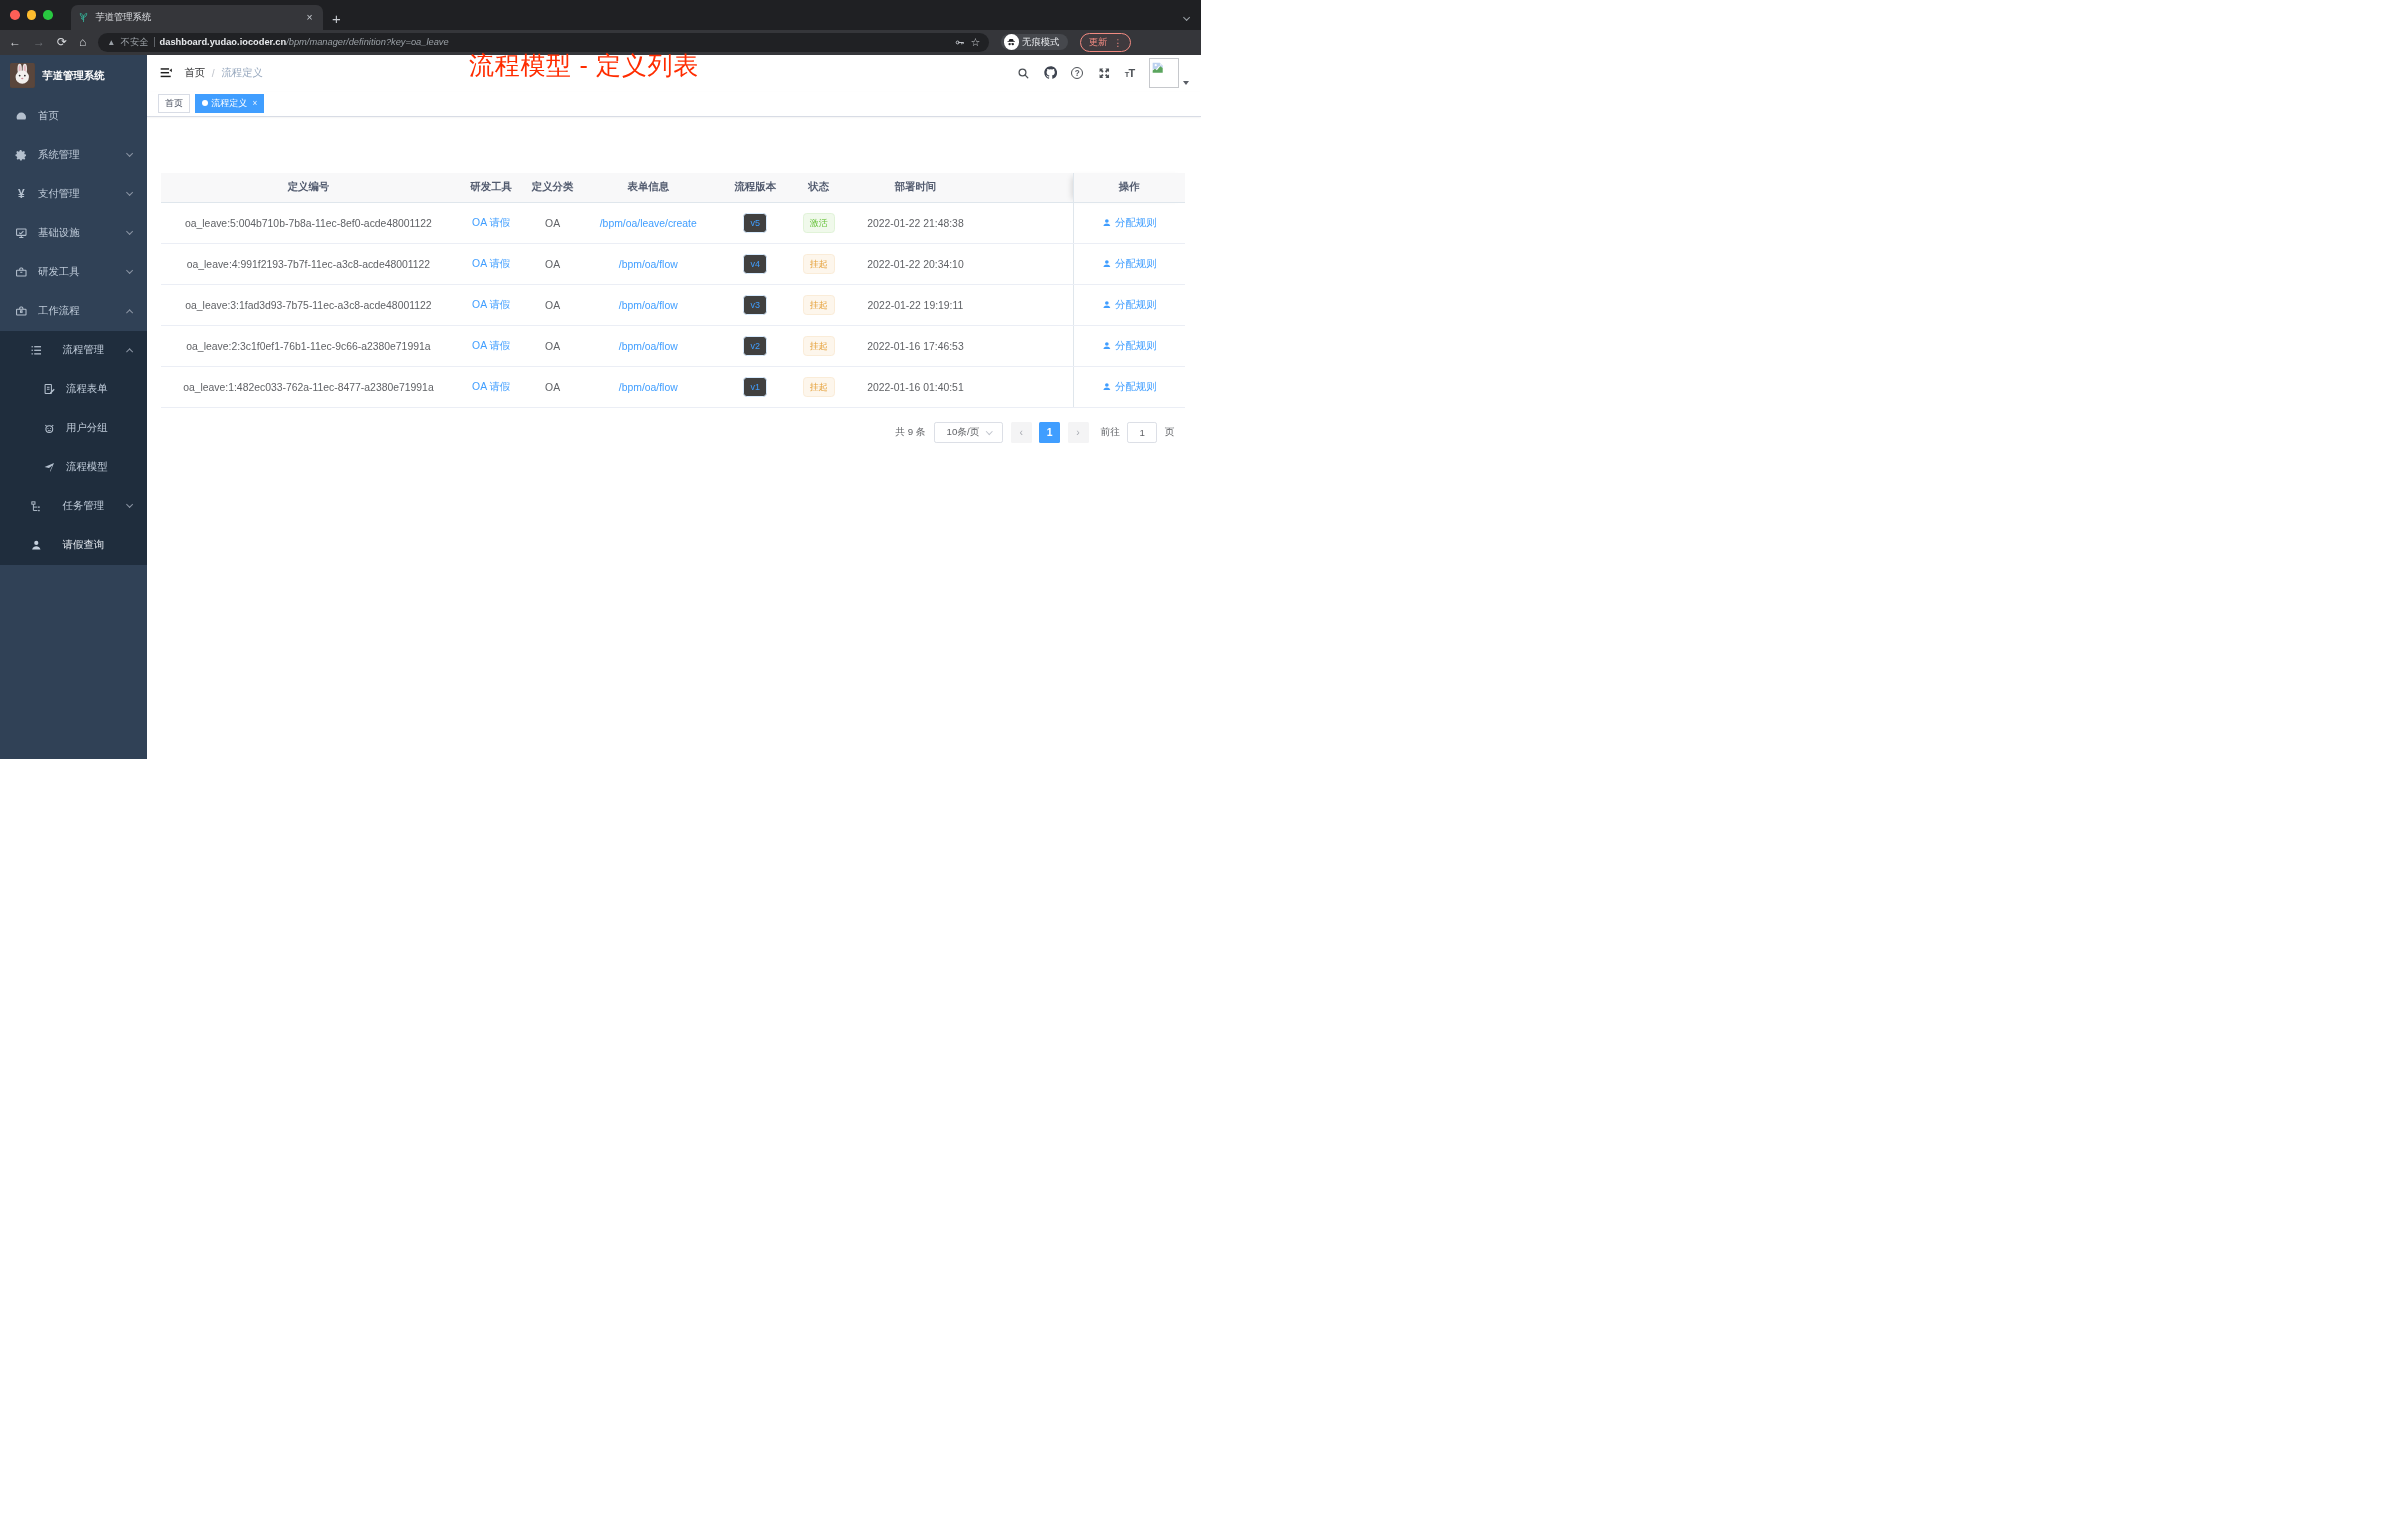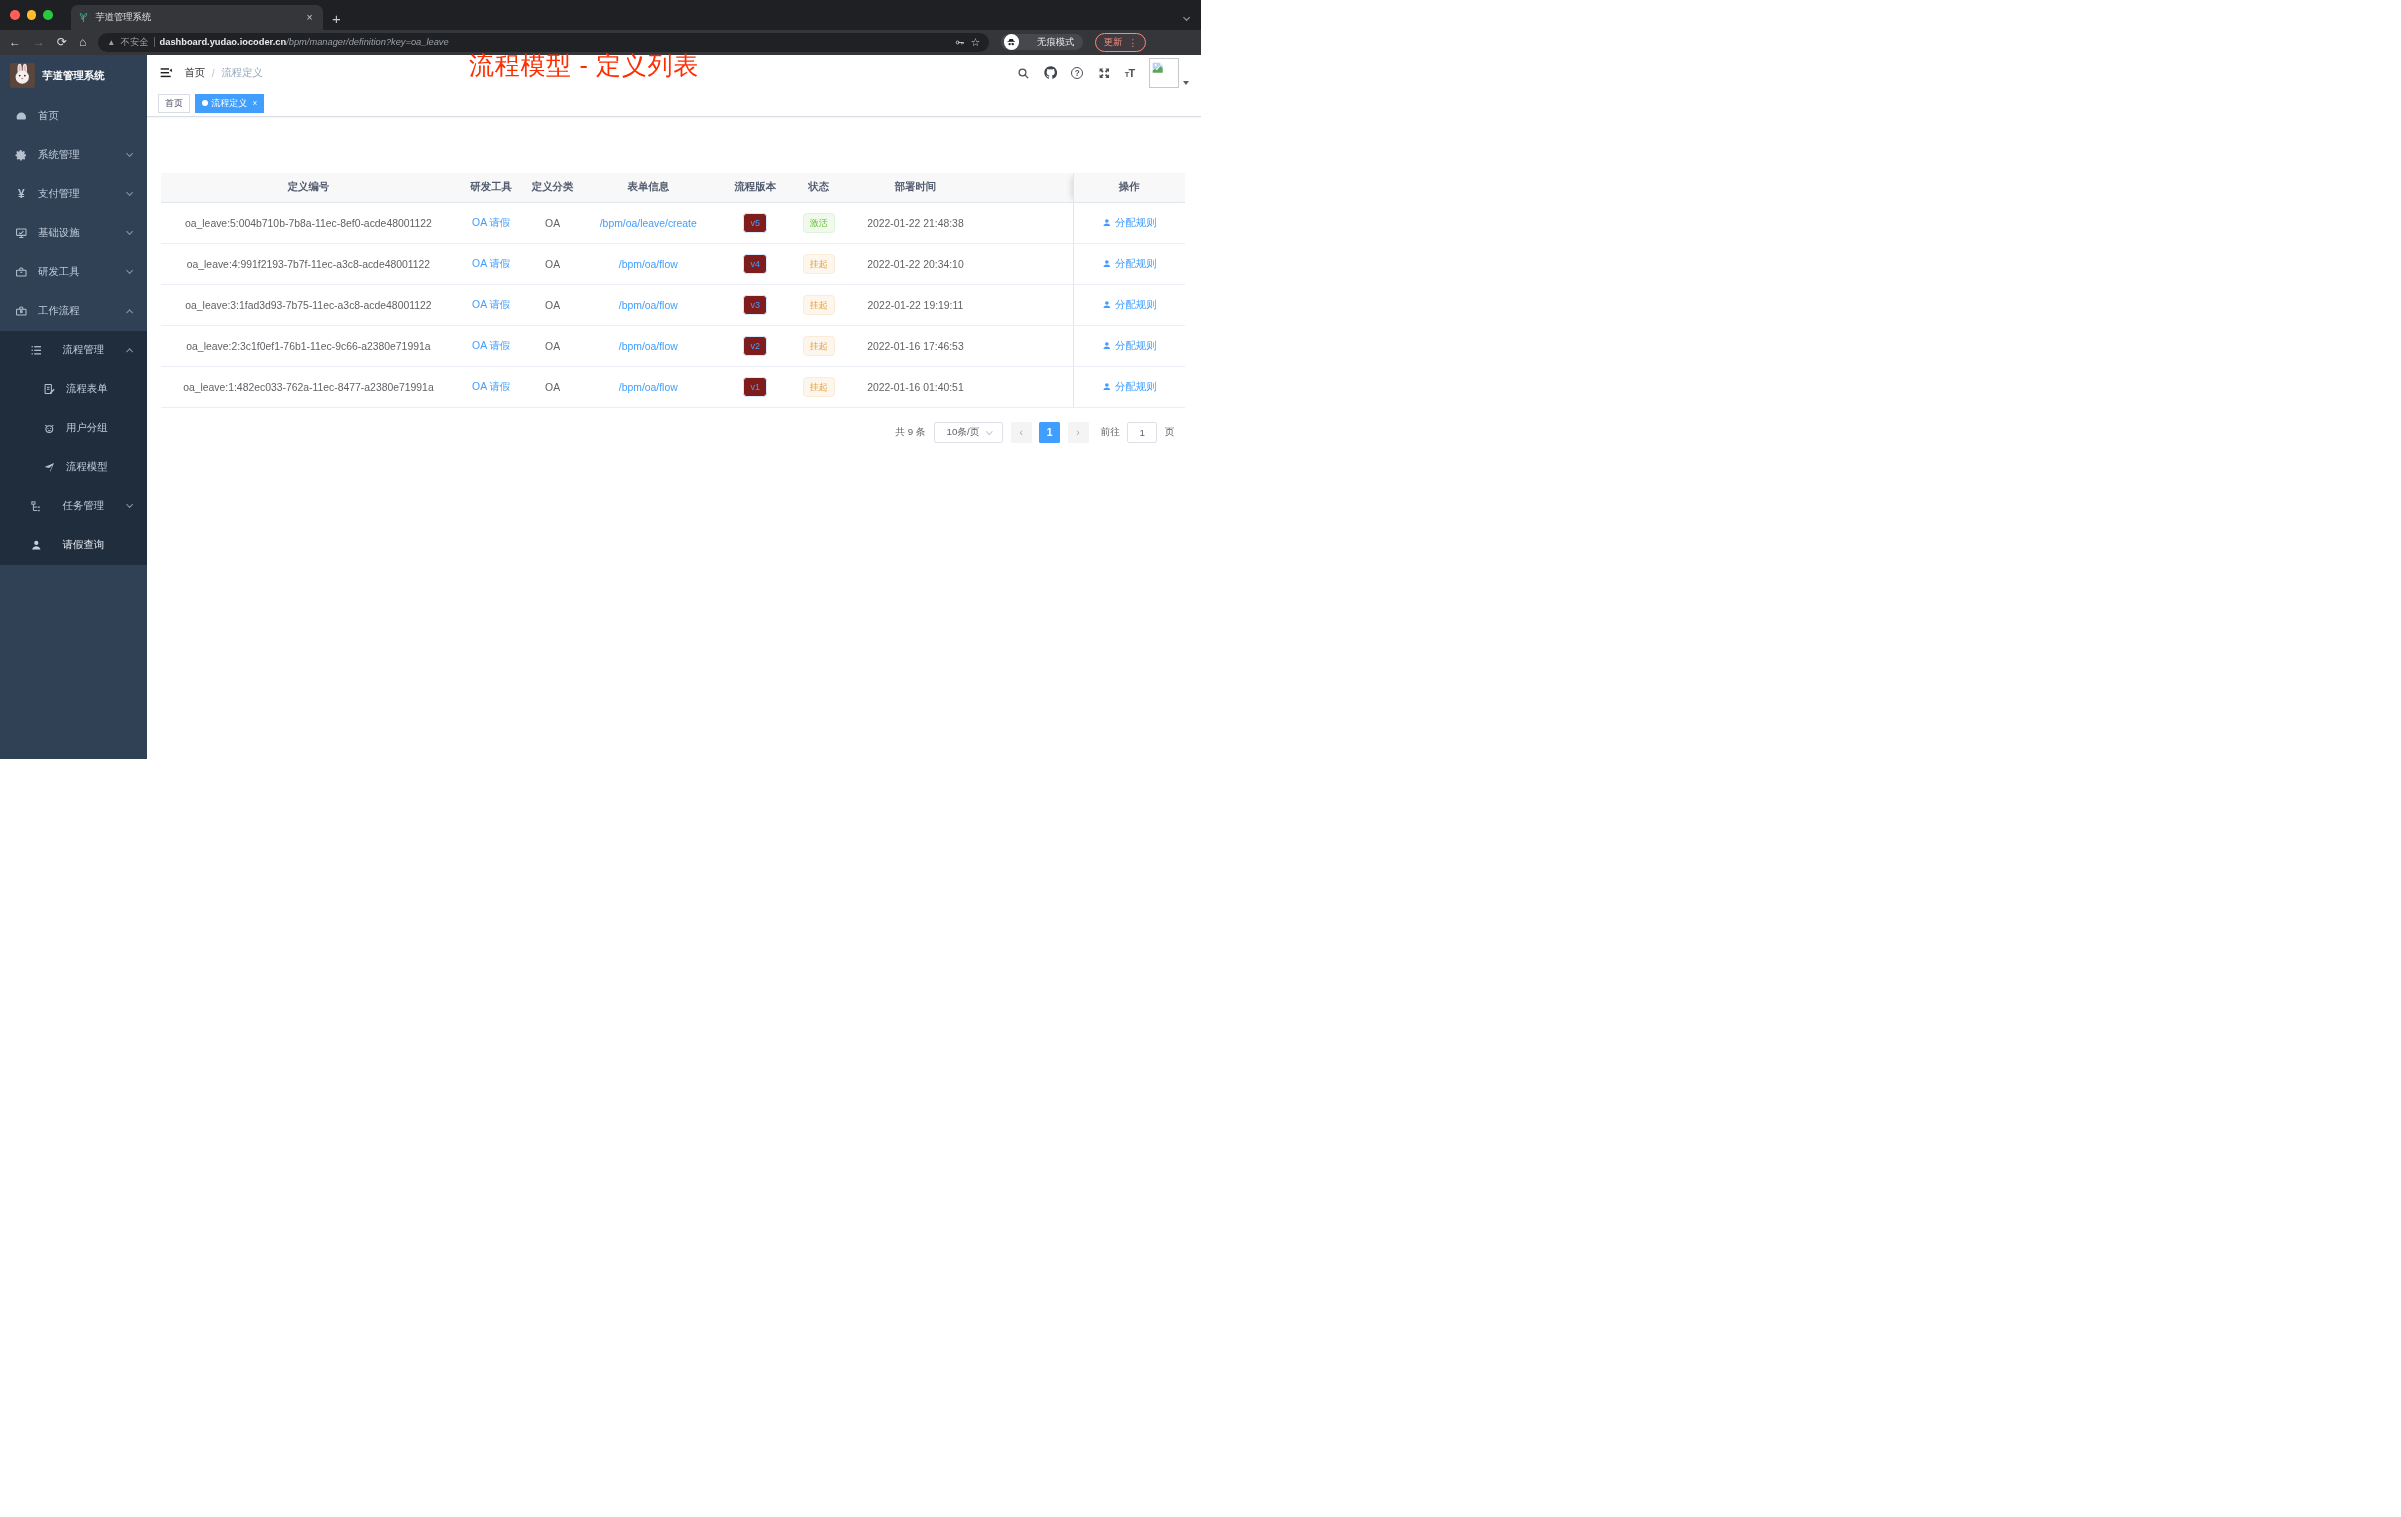--- a/index.html
+++ b/index.html
@@ -21,21 +21,21 @@
   .toolbar{height:24.5px;background:#35363a;display:flex;align-items:center;padding:0 9px;gap:12px;}
   .nav-ic{color:#d7d9dc;font-size:12px;line-height:1;}
   .nav-ic.dim{color:#707378;}
   .omnibox{flex:1;height:18.6px;background:#202124;border-radius:9.7px;display:flex;align-items:center;
     padding:0 9px;font-size:9.3px;color:#9aa0a6;gap:5.2px;max-width:891px;}
   .warn-tri{font-size:8.2px;color:#9aa0a6;}
   .om-div{width:0.7px;height:10.4px;background:#5f6368;}
   .url-domain{color:#e8eaed;font-weight:bold;}
   .url-path{color:#9aa0a6;font-style:italic;}
   .om-spacer{flex:1;}
-  .incog{display:flex;align-items:center;gap:18px;background:#46484d;border-radius:10.4px;
+  .incog{display:flex;align-items:center;gap:3px;background:#46484d;border-radius:10.4px;
     height:16px;padding:0 9px 0 2.2px;color:#e8eaed;font-size:9.3px;justify-content:space-between;}
   .incog-circle{width:15.6px;height:15.6px;border-radius:50%;background:#fff;display:flex;
     align-items:center;justify-content:center;}
   .update-pill{display:flex;align-items:center;gap:6px;border:0.7px solid #f28b82;border-radius:10.4px;
     height:19.3px;padding:0 7.4px;color:#f28b82;font-size:9.3px;background:rgba(242,139,130,.06);}
 
   
   .app{display:flex;height:705px;}
   .sidebar{width:147px;background:#304156;color:#bfcbd9;flex-shrink:0;display:flex;flex-direction:column;}
   .logo-row{height:42px;display:flex;align-items:center;padding-left:10.4px;gap:7.4px;}
@@ -83,21 +83,21 @@
   .content{flex:1;padding:9px 16.3px 0 14px;background:#fff;overflow:hidden;margin-top:47px;}
   table.def{width:100%;border-collapse:collapse;table-layout:fixed;font-size:10.4px;}
   table.def th{height:30px;background:#f8f8f9;color:#515a6e;font-weight:bold;
     border-bottom:0.7px solid #dfe6ec;text-align:center;padding:0 3px;}
   table.def td{height:41px;color:#606266;border-bottom:0.7px solid #ebeef5;text-align:center;
     padding:0 3px;white-space:nowrap;overflow:hidden;}
   table.def a{color:#409eff;text-decoration:none;cursor:pointer;}
   .fixedcol{border-left:0.7px solid #dfe6ec;box-shadow:-4.5px 0 6px -3.7px rgba(0,0,0,.15);}
   .tag{display:inline-block;height:20px;line-height:18.6px;padding:0 6px;border-radius:3.7px;
     font-size:9px;border:0.7px solid;}
-  .tag-blue{color:#409eff;background:#7f1d1d;border-color:#d9ecff;}
+  .tag-blue{color:#409eff;background:#404040;border-color:#d9ecff;}
   .tag-green{color:#67c23a;background:#f0f9eb;border-color:#e1f3d8;}
   .tag-yellow{color:#e6a23c;background:#fdf6ec;border-color:#faecd8;}
   .op-link{display:inline-flex;align-items:center;gap:3.7px;}
 
   
   .pager{display:flex;align-items:center;justify-content:flex-end;gap:7.4px;margin-top:14px;
     color:#606266;font-size:9.7px;padding-right:10.4px;}
   .pg-total{margin-right:1.5px;}
   .pg-select{width:69px;height:21px;border:0.7px solid #dcdfe6;border-radius:2.2px;display:flex;
     align-items:center;justify-content:center;gap:7.4px;color:#606266;cursor:pointer;background:#fff;}

